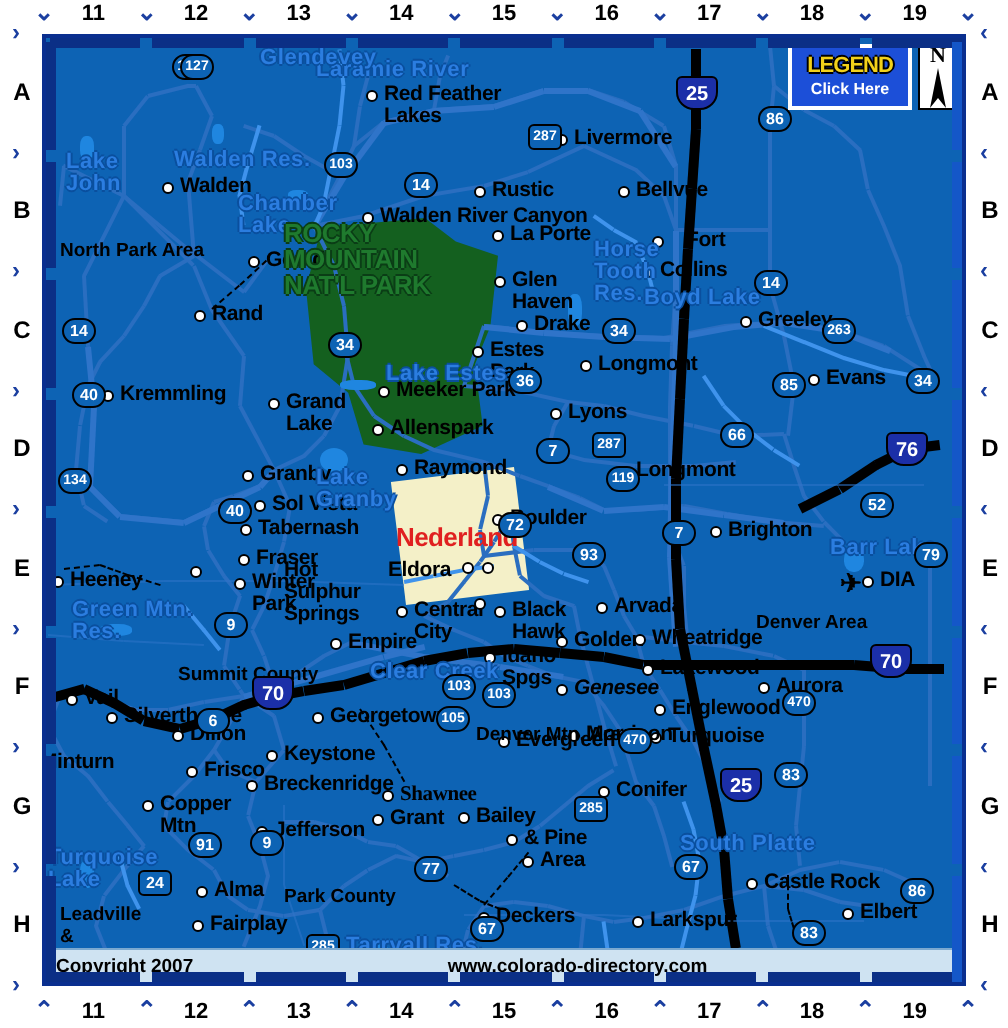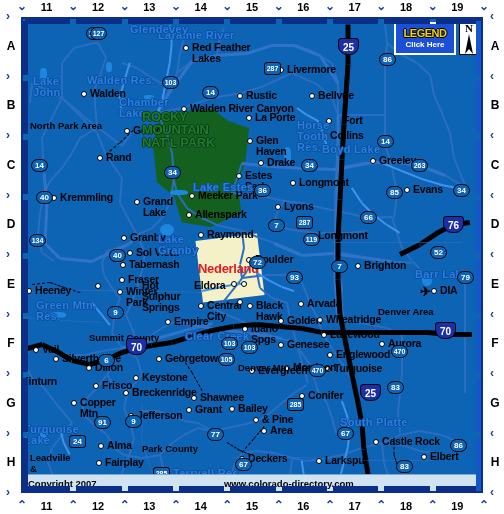--- a/index.html
+++ b/index.html
@@ -788,21 +788,21 @@
           </div>
           <div class="dot w" style="left: 356px; top: 322px;"></div>
           <div class="lbl city" style="left: 313px; top: 330px;">
             <div style="line-height: 11px;">Englewood</div>
           </div>
           <div class="dot w" style="left: 304px; top: 333px;"></div>
           <div class="lbl city" style="left: 311px; top: 344px;">
             <div style="line-height: 11px;">Turquoise</div>
           </div>
           <div class="dot w" style="left: 302px; top: 347px;"></div>
-          <div class="lbl city" style="left: 264px; top: 320px;">
+          <div class="lbl city" style="left: 264px; top: 320px; font-style: italic;">
             <div style="line-height: 11px;">Genesee</div>
           </div>
           <div class="dot w" style="left: 255px; top: 323px;"></div>
           <div class="lbl city" style="left: 235px; top: 346px;">
             <div style="line-height: 11px;">Evergreen</div>
           </div>
           <div class="dot w" style="left: 226px; top: 349px;"></div>
           <div class="lbl city" style="left: 270px; top: 343px;">
             <div style="line-height: 11px;">Morrison</div>
           </div>
@@ -852,21 +852,21 @@
           </div>
           <div class="dot w" style="left: 48px; top: 381px;"></div>
           <div class="lbl city" style="left: 114px; top: 391px;">
             <div style="line-height: 11px;">Jefferson</div>
           </div>
           <div class="dot w" style="left: 105px; top: 394px;"></div>
           <div class="lbl city" style="left: 172px; top: 385px;">
             <div style="line-height: 11px;">Grant</div>
           </div>
           <div class="dot w" style="left: 163px; top: 388px;"></div>
-          <div class="lbl city" style="left: 177px; top: 373px;">
+          <div class="lbl city" style="left: 177px; top: 373px; font-family: Liberation Serif, serif;">
             <div style="line-height: 11px;">Shawnee</div>
           </div>
           <div class="dot w" style="left: 168px; top: 376px;"></div>
           <div class="lbl city" style="left: 215px; top: 384px;">
             <div style="line-height: 11px;">Bailey</div>
           </div>
           <div class="dot w" style="left: 206px; top: 387px;"></div>
           <div class="lbl city" style="left: 239px; top: 395px;">
             <div style="line-height: 11px;">&amp; Pine</div>
           </div>

